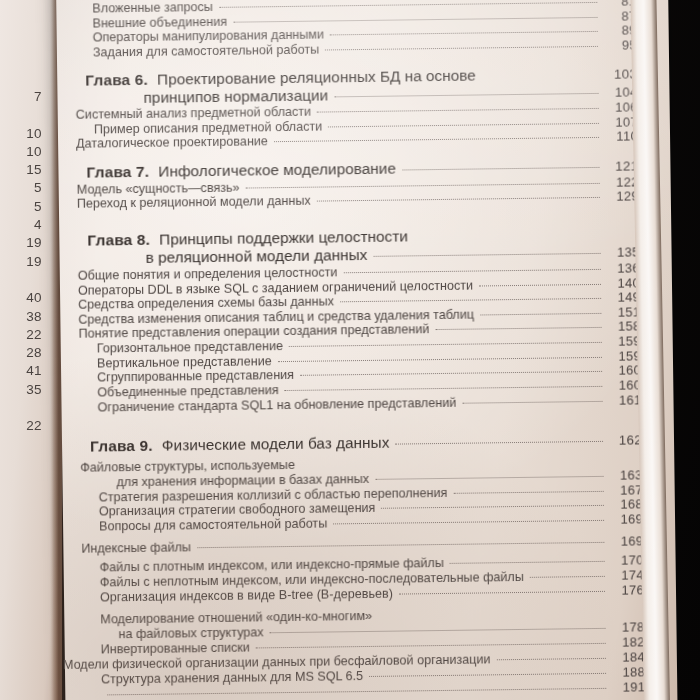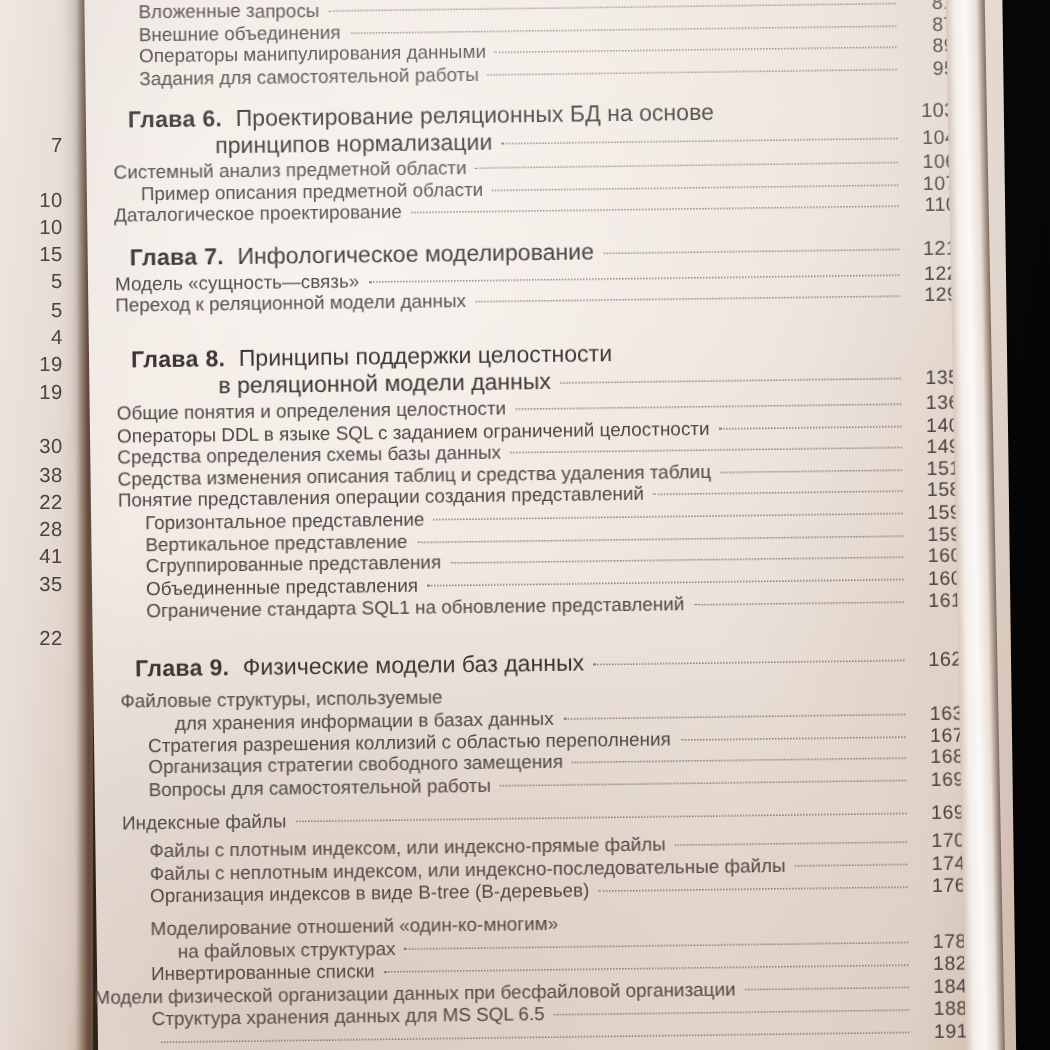--- a/index.html
+++ b/index.html
@@ -169,21 +169,21 @@
         <div class="gap"></div>
         <div>10</div>
         <div>10</div>
         <div>15</div>
         <div>5</div>
         <div>5</div>
         <div>4</div>
         <div>19</div>
         <div>19</div>
         <div class="gap"></div>
-        <div>30</div>
+        <div>40</div>
         <div>38</div>
         <div>22</div>
         <div>28</div>
         <div>41</div>
         <div>35</div>
         <div class="gap"></div>
         <div>22</div>
       </div>
   </div>
 

